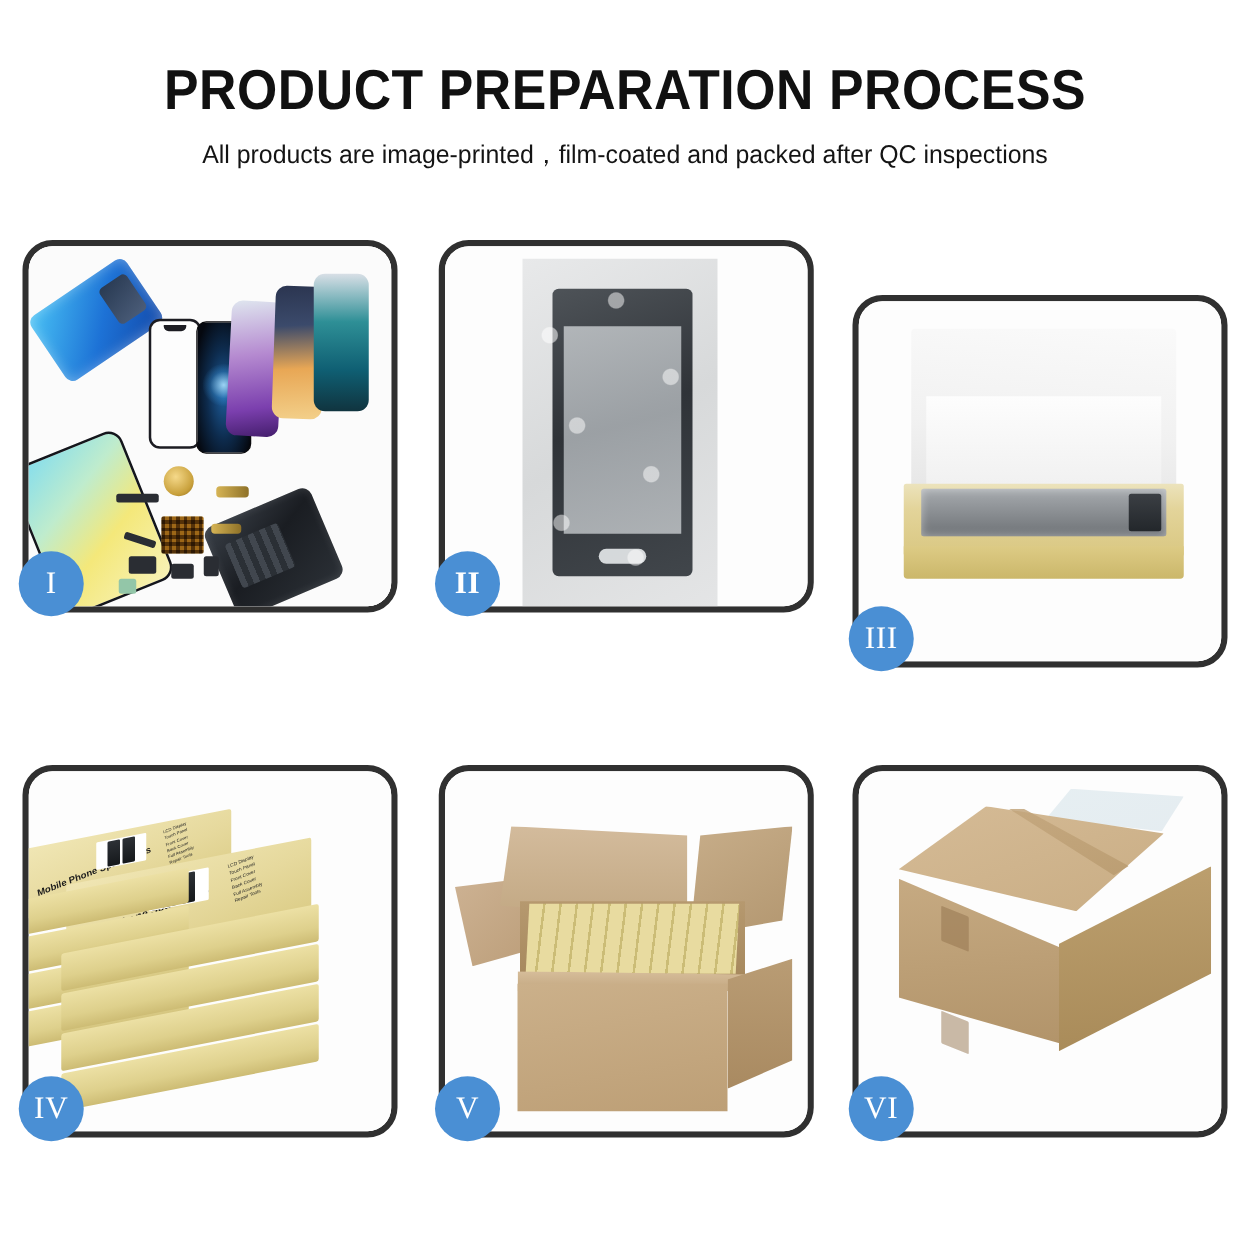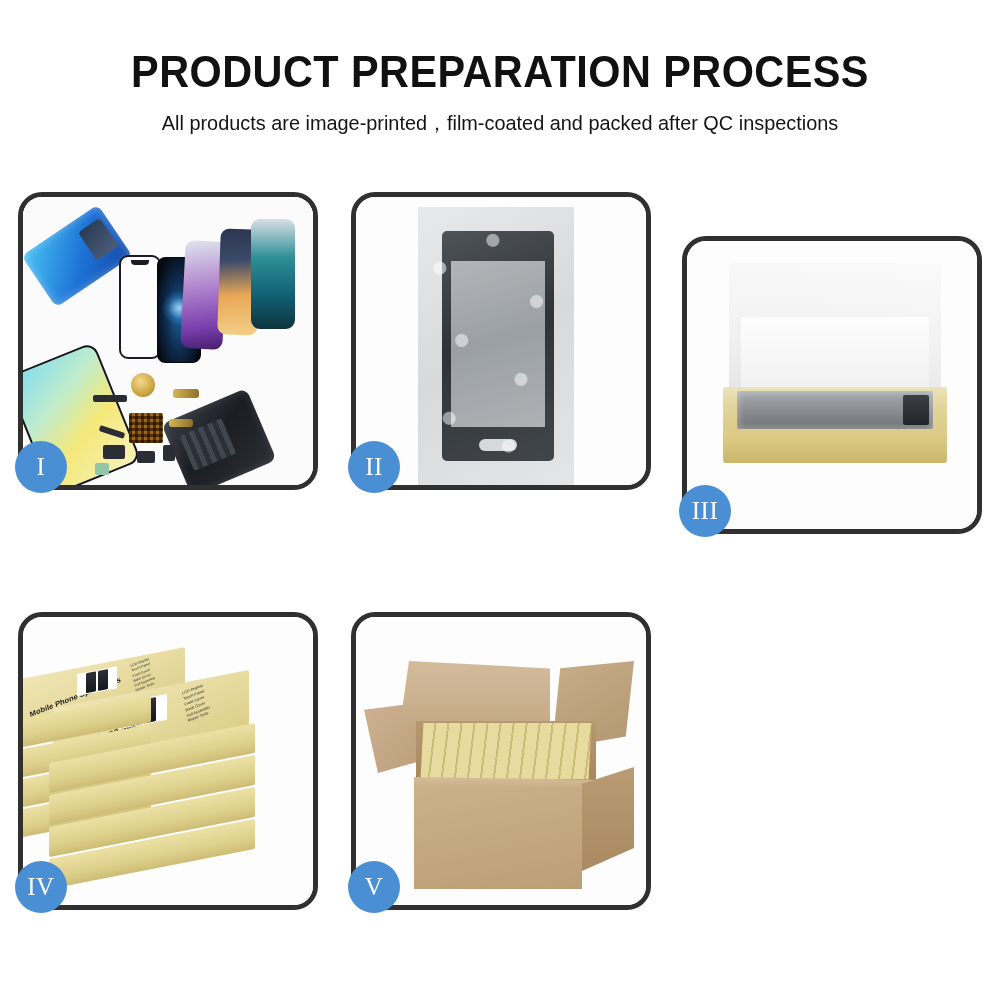--- a/index.html
+++ b/index.html
@@ -56,21 +56,21 @@
   }
   .panel .clip {
     position: absolute;
     inset: 0;
     border-radius: 19px;
     overflow: hidden;
     background: #fdfdfd;
   }
 
   .p1 { left: 18px;  top: 2px;   }
-  .p2 { left: 351px; top: 2px;   }
+  .p2 { left: 351px; top: 2px; font-weight: bold;   }
   .p3 { left: 682px; top: 2px; margin-top: 44px;   }
   .p4 { left: 18px;  top: 422px; }
   .p5 { left: 351px; top: 422px; }
   .p6 { left: 682px; top: 422px; }
 
   
   .badge {
     position: absolute;
     left: -8px;
     bottom: -8px;
@@ -447,14 +447,26 @@
       <div class="c5-flapR"></div>
       <div class="c5-inner"></div>
       <div class="c5-goods"></div>
       <div class="c5-rim"></div>
       <div class="c5-front"></div>
       <div class="c5-side"></div>
     </div>
     <div class="badge">V</div>
   </div>
 
+  <div class="panel p6">
+    <div class="clip">
+      <div class="c6-wrap"></div>
+      <div class="c6-top"></div>
+      <div class="c6-seam"></div>
+      <div class="c6-front"></div>
+      <div class="c6-side"></div>
+      <div class="c6-tape"></div>
+      <div class="c6-tape2"></div>
+    </div>
+    <div class="badge">VI</div>
+  </div>
 
 </div>
 
 </body></html>

